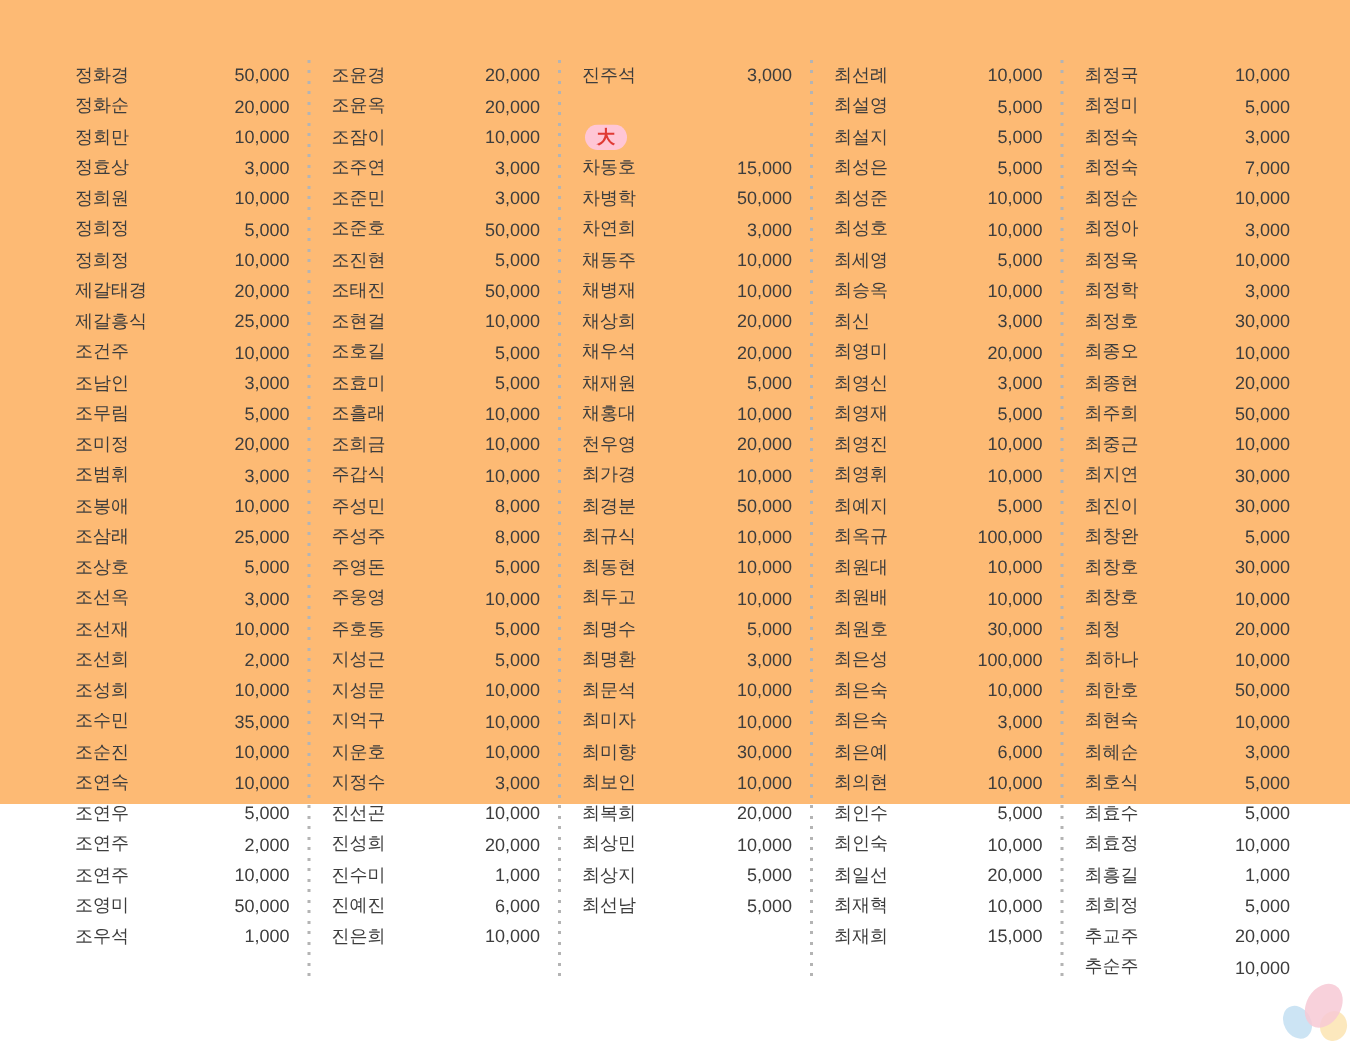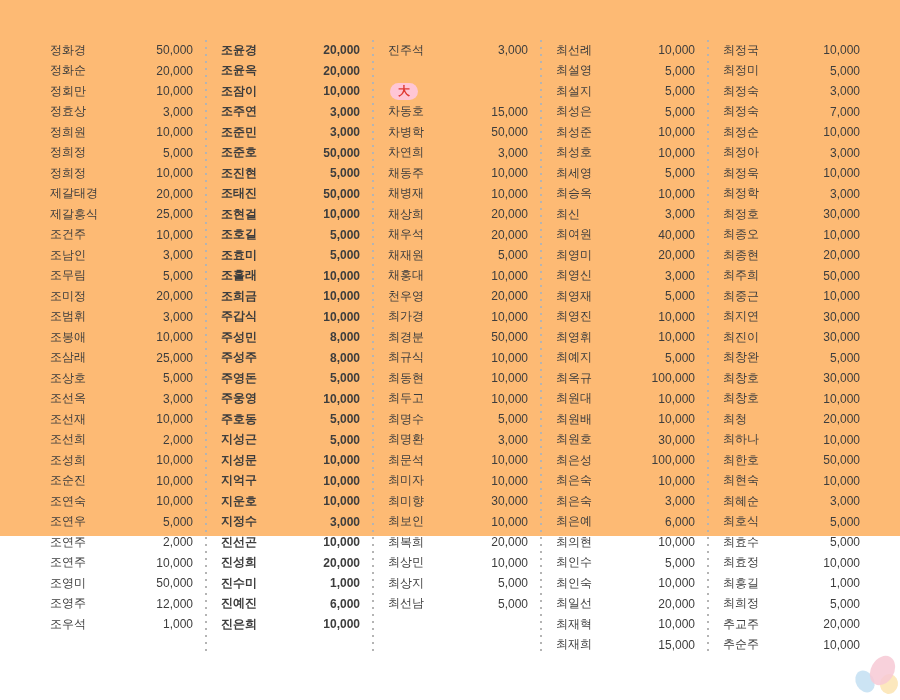--- a/index.html
+++ b/index.html
@@ -17,21 +17,21 @@
   .ledger {
     position: absolute;
     left: 40px; top: 40px;
     display: flex;
   }
   .colpair {
     display: flex;
     flex-direction: column;
   }
   .colpair.c1 { width: 165px; }
-  .colpair.c2 { width: 167px; font-weight: bold; }
+  .colpair.c2 { width: 167px; }
   .colpair.c3 { width: 168px; }
   .colpair.c4 { width: 167px; }
   .colpair.c5 { width: 165px; }
   .row {
     display: flex;
     align-items: center;
     height: 20.5px;
     font-size: 12px;
     color: #3d3d3d;
   }
@@ -173,20 +173,24 @@
         </div>
         <div class="row">
           <div class="name">조선희</div>
           <div class="amount">2,000</div>
         </div>
         <div class="row">
           <div class="name">조성희</div>
           <div class="amount">10,000</div>
         </div>
         <div class="row">
+          <div class="name">조수민</div>
+          <div class="amount">35,000</div>
+        </div>
+        <div class="row">
           <div class="name">조순진</div>
           <div class="amount">10,000</div>
         </div>
         <div class="row">
           <div class="name">조연숙</div>
           <div class="amount">10,000</div>
         </div>
         <div class="row">
           <div class="name">조연우</div>
           <div class="amount">5,000</div>
@@ -197,24 +201,20 @@
         </div>
         <div class="row">
           <div class="name">조연주</div>
           <div class="amount">10,000</div>
         </div>
         <div class="row">
           <div class="name">조영미</div>
           <div class="amount">50,000</div>
         </div>
         <div class="row">
-          <div class="name">조영주</div>
-          <div class="amount">12,000</div>
-        </div>
-        <div class="row">
           <div class="name">조우석</div>
           <div class="amount">1,000</div>
         </div>
       </div>
       <div class="colpair c2">
         <div class="row">
           <div class="name">조윤경</div>
           <div class="amount">20,000</div>
         </div>
         <div class="row">
@@ -473,24 +473,20 @@
           <div class="name">최세영</div>
           <div class="amount">5,000</div>
         </div>
         <div class="row">
           <div class="name">최승옥</div>
           <div class="amount">10,000</div>
         </div>
         <div class="row">
           <div class="name">최신</div>
           <div class="amount">3,000</div>
-        </div>
-        <div class="row">
-          <div class="name">최여원</div>
-          <div class="amount">40,000</div>
         </div>
         <div class="row">
           <div class="name">최영미</div>
           <div class="amount">20,000</div>
         </div>
         <div class="row">
           <div class="name">최영신</div>
           <div class="amount">3,000</div>
         </div>
         <div class="row">

